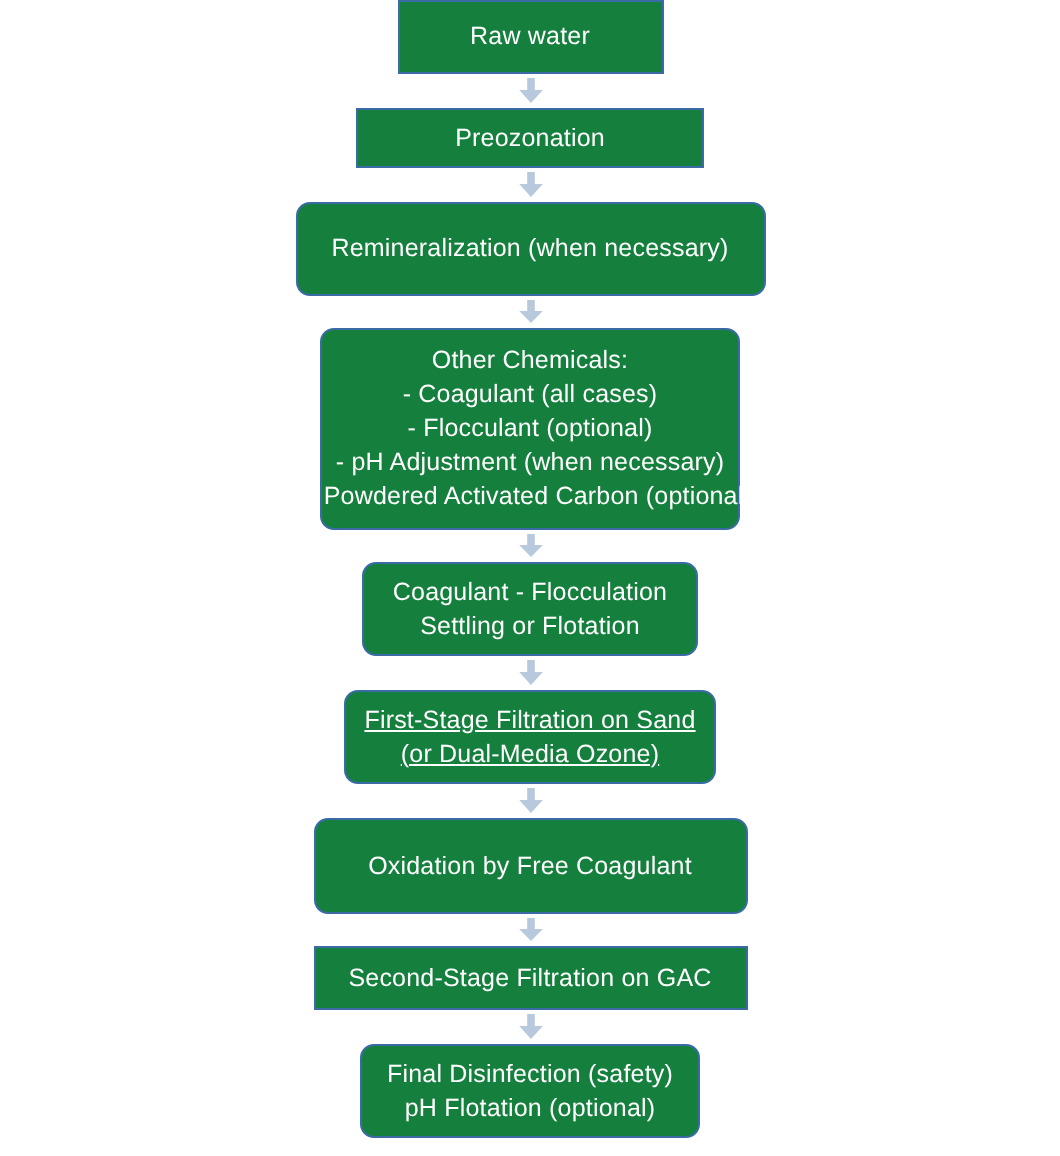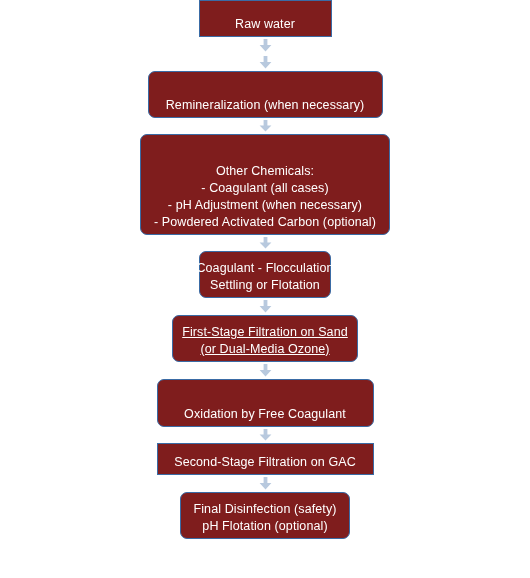--- a/index.html
+++ b/index.html
@@ -16,27 +16,27 @@
   #flowchart {
     position: relative;
     width: 530px;
     height: 578px;
     display: flex;
     flex-direction: column;
     align-items: center;
   }
   .node {
     box-sizing: border-box;
-    background: #7f1d1d;
+    background: #15803d;
     border: 1px solid #3a6ba5;
     color: #ffffff;
     display: flex;
     flex-direction: column;
     align-items: center;
-    justify-content: flex-end;
+    justify-content: center;
     text-align: center;
     font-size: 12.5px;
     line-height: 17px;
     letter-spacing: 0.1px;
     padding: 3px 8px;
   }
   .node.rounded {
     border-radius: 7px;
   }
   .node.square {
@@ -61,45 +61,49 @@
 
 <div id="flowchart">
     <div class="node square" style="width: 133px; height: 37px;">
       <span class="line">Raw water</span>
     </div>
     <div class="connector" style="height: 17px;">
       <svg width="13" height="13" viewBox="0 0 13 14" preserveAspectRatio="none">
         <path d="M4.6 0 H8.4 V6.4 H12.4 L6.5 13.4 L0.6 6.4 H4.6 Z" fill="#b8c9de"></path>
       </svg>
     </div>
+    <div class="node square" style="width: 174px; height: 30px;">
+      <span class="line">Preozonation</span>
+    </div>
     <div class="connector" style="height: 17px;">
       <svg width="13" height="13" viewBox="0 0 13 14" preserveAspectRatio="none">
         <path d="M4.6 0 H8.4 V6.4 H12.4 L6.5 13.4 L0.6 6.4 H4.6 Z" fill="#b8c9de"></path>
       </svg>
     </div>
     <div class="node rounded" style="width: 235px; height: 47px;">
       <span class="line">Remineralization (when necessary)</span>
     </div>
     <div class="connector" style="height: 16px;">
       <svg width="13" height="12" viewBox="0 0 13 14" preserveAspectRatio="none">
         <path d="M4.6 0 H8.4 V6.4 H12.4 L6.5 13.4 L0.6 6.4 H4.6 Z" fill="#b8c9de"></path>
       </svg>
     </div>
-    <div class="node rounded" style="width: 250px; height: 101px;">
+    <div class="node rounded" style="width: 210px; height: 101px;">
       <span class="line">Other Chemicals:</span>
       <span class="line">- Coagulant (all cases)</span>
+      <span class="line">- Flocculant (optional)</span>
       <span class="line">- pH Adjustment (when necessary)</span>
       <span class="line">- Powdered Activated Carbon (optional)</span>
     </div>
     <div class="connector" style="height: 16px;">
       <svg width="13" height="12" viewBox="0 0 13 14" preserveAspectRatio="none">
         <path d="M4.6 0 H8.4 V6.4 H12.4 L6.5 13.4 L0.6 6.4 H4.6 Z" fill="#b8c9de"></path>
       </svg>
     </div>
-    <div class="node rounded" style="width: 132px; height: 47px;">
+    <div class="node rounded" style="width: 168px; height: 47px;">
       <span class="line">Coagulant - Flocculation</span>
       <span class="line">Settling or Flotation</span>
     </div>
     <div class="connector" style="height: 17px;">
       <svg width="13" height="13" viewBox="0 0 13 14" preserveAspectRatio="none">
         <path d="M4.6 0 H8.4 V6.4 H12.4 L6.5 13.4 L0.6 6.4 H4.6 Z" fill="#b8c9de"></path>
       </svg>
     </div>
     <div class="node rounded" style="width: 186px; height: 47px; text-decoration: underline;">
       <span class="line">First-Stage Filtration on Sand</span>

